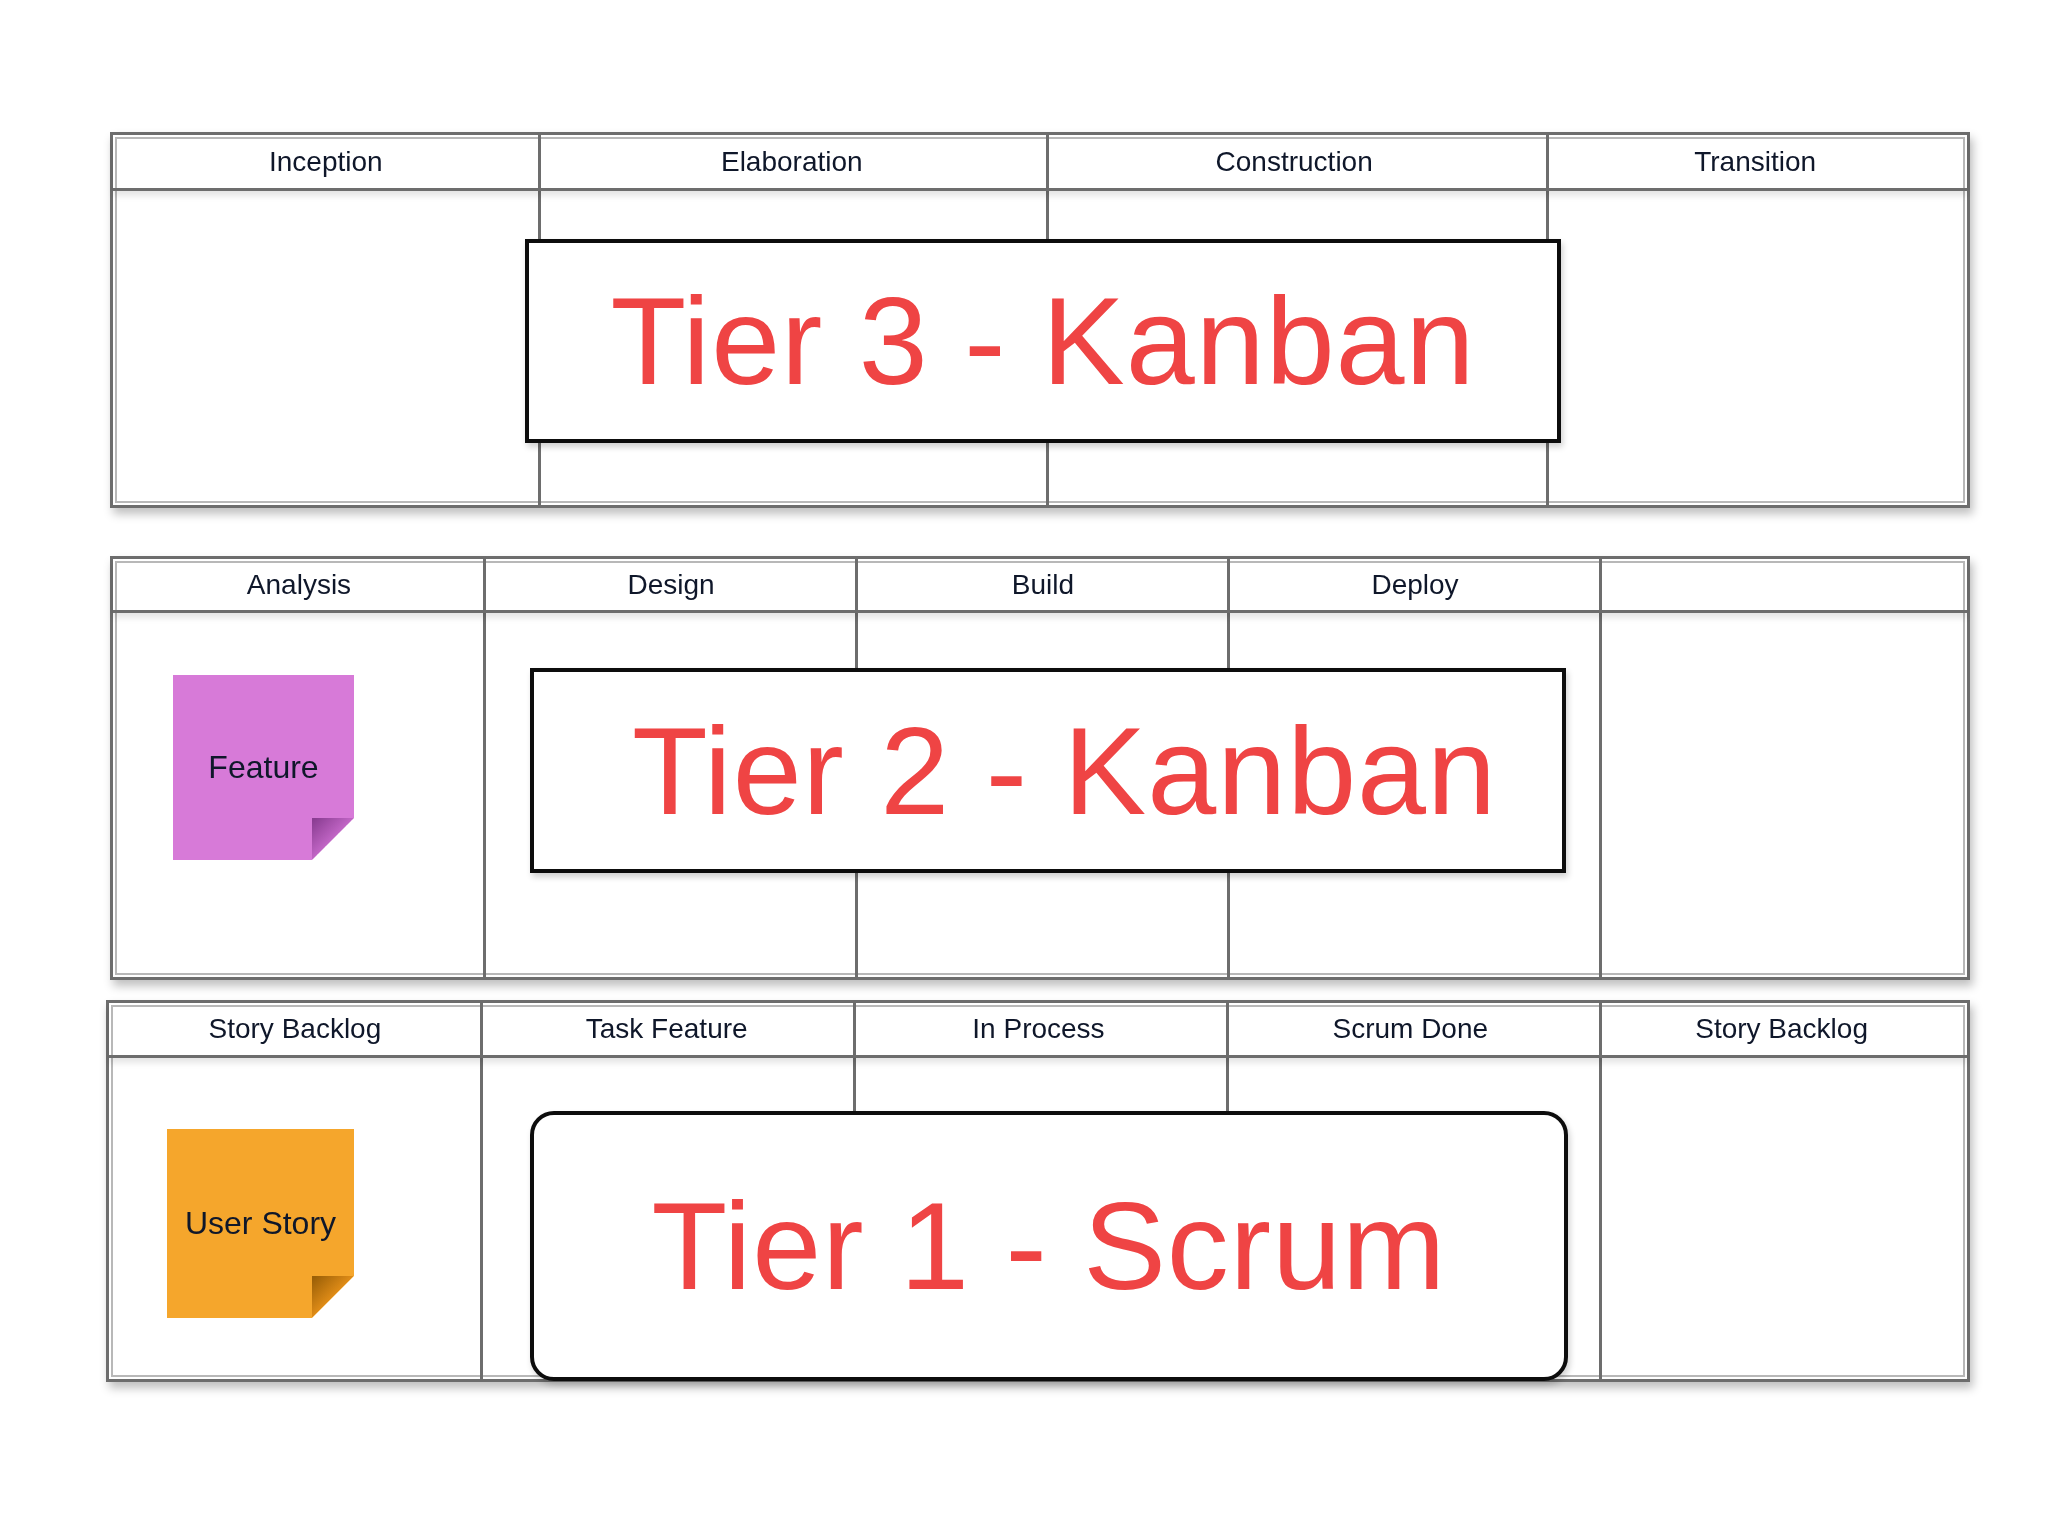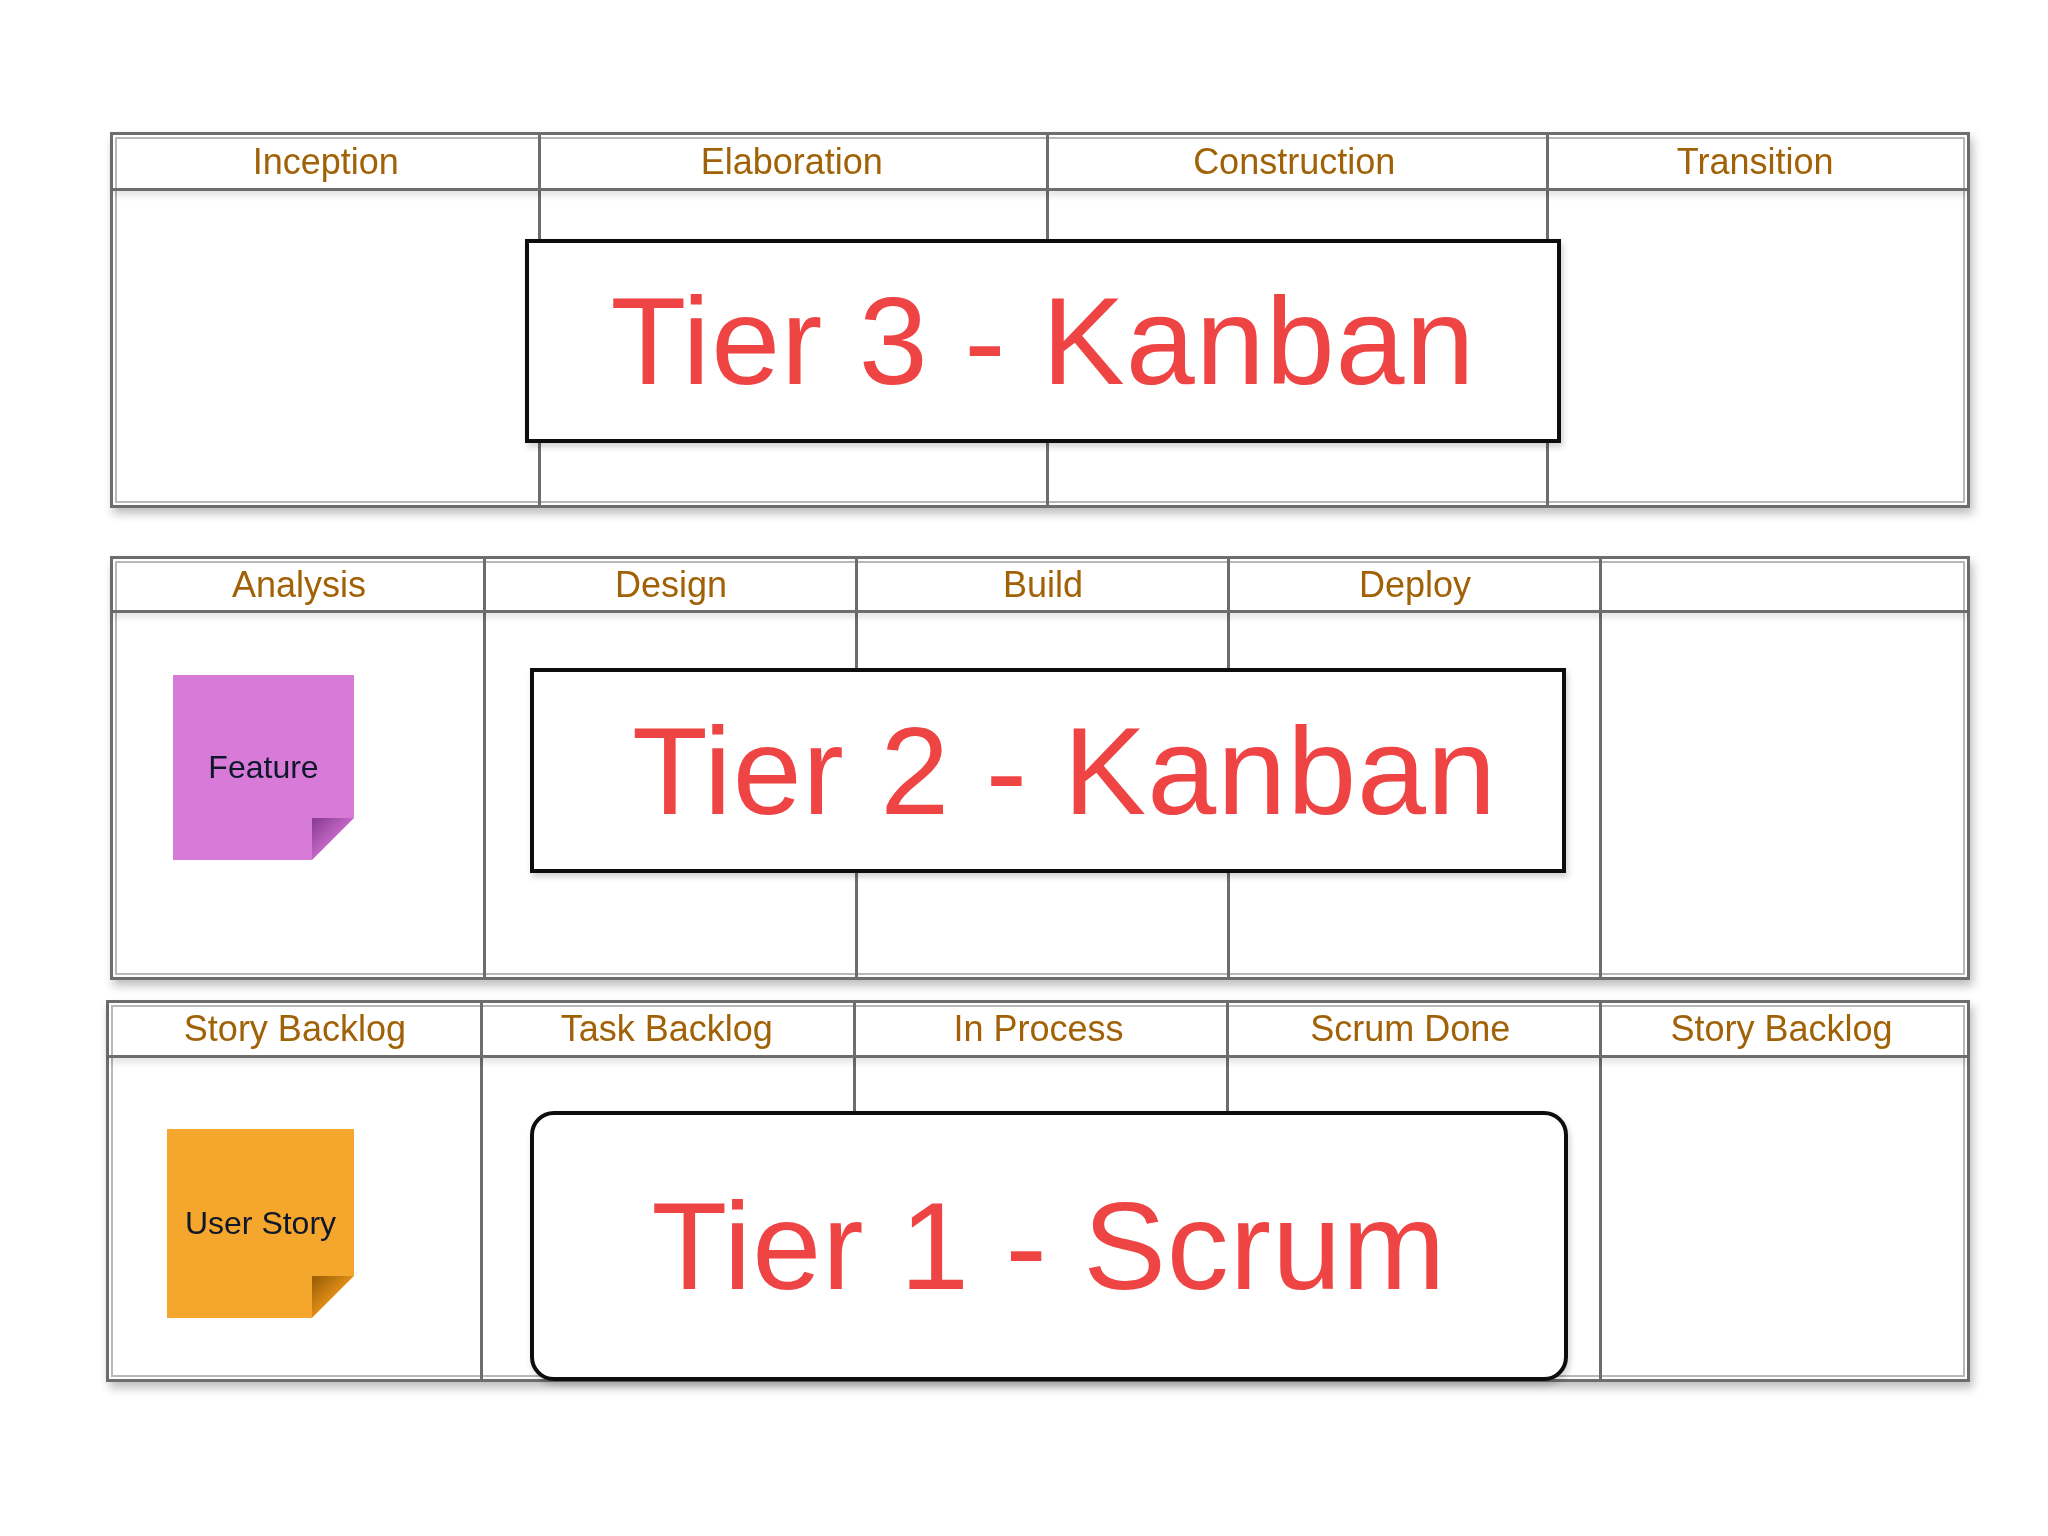--- a/index.html
+++ b/index.html
@@ -13,21 +13,21 @@
     box-shadow: inset 0 0 0 2px #ffffff, inset 0 0 0 4px rgba(125,125,125,0.55),
                 3px 6px 9px rgba(0,0,0,0.25);
   }
   .header{
     position:absolute;left:0;top:0;width:100%;display:flex;align-items:stretch;
     border-bottom:3px solid #6d6d6d;z-index:2;
     box-shadow:0 5px 6px rgba(0,0,0,0.10);
   }
   .header-cell{
     display:flex;align-items:center;justify-content:center;
-    font-size:36px;color:#a16207;white-space:nowrap;text-align:center;
+    font-size:28px;color:#0f172a;white-space:nowrap;text-align:center;
   }
   .divider{
     position:absolute;top:0;bottom:0;width:3px;background:#6d6d6d;z-index:1;
   }
   .overlay{
     position:absolute;z-index:3;background:#ffffff;border:4px solid #0d0d0d;
     display:flex;align-items:center;justify-content:center;
     box-shadow:2px 4px 6px rgba(0,0,0,0.18);
   }
   .overlay-label{
@@ -86,21 +86,21 @@
       <span class="curl curl-feature"></span>
     </div>
     <div class="overlay" style="left:417px;top:109px;width:1036px;height:205px;padding-left:33px;">
       <span class="overlay-label">Tier 2 - Kanban</span>
     </div>
   </div>
 
   <div class="board" style="left:106px;top:1000px;width:1864px;height:382px;padding-left:24px;">
     <div class="header" style="height:55px;">
       <div class="header-cell" style="width:373px;">Story Backlog</div>
-      <div class="header-cell" style="width:373px;">Task Backlog</div>
+      <div class="header-cell" style="width:373px;">Task Feature</div>
       <div class="header-cell" style="width:373px;">In Process</div>
       <div class="header-cell" style="width:373px;">Scrum Done</div>
       <div class="header-cell" style="width:372px;">Story Backlog</div>
     </div>
     <div class="divider" style="left:371px;"></div>
     <div class="divider" style="left:744px;"></div>
     <div class="divider" style="left:1117px;"></div>
     <div class="divider" style="left:1490px;"></div>
     <div class="sticky" style="left: 58px; top: 126px; width: 187px; height: 189px; background: rgb(245, 166, 44);">
       <span class="sticky-label">User Story</span>

